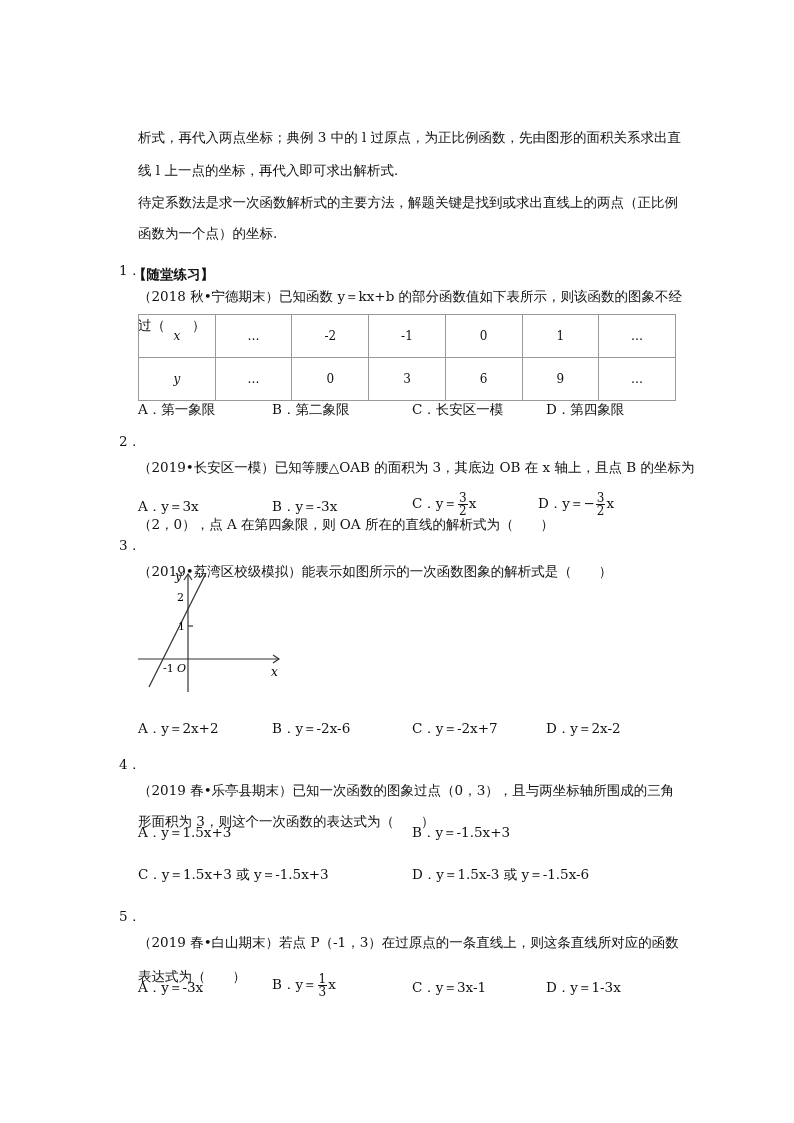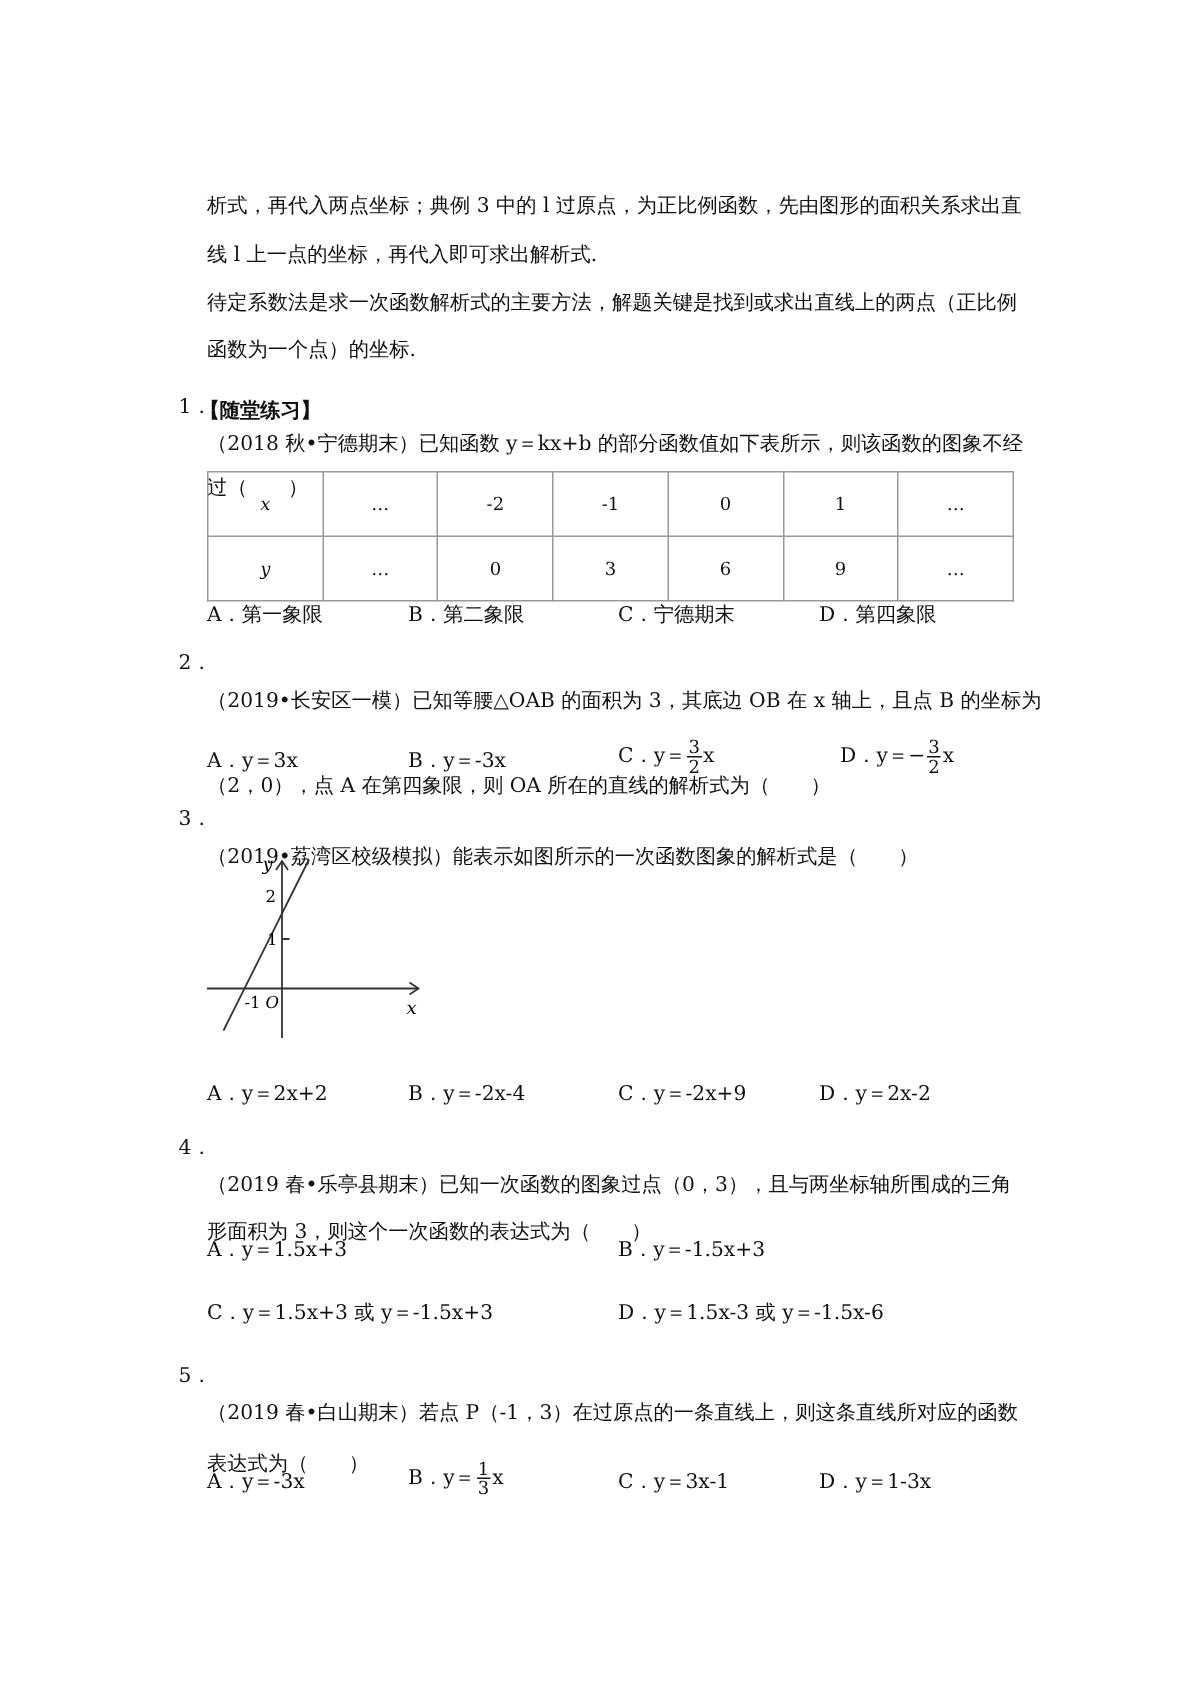--- a/index.html
+++ b/index.html
@@ -49,54 +49,54 @@
     <td>3</td>
     <td>6</td>
     <td>9</td>
     <td>…</td>
   </tr>
 </tbody>
   </table>
 <div class="opts" style="top:401px">
   <span class="opt" style="left:0">A．第一象限</span>
   <span class="opt" style="left:134px">B．第二象限</span>
-  <span class="opt" style="left:274px">C．宁德期末</span>
+  <span class="opt" style="left:274px">C．长安区一模</span>
   <span class="opt" style="left:408px">D．第四象限</span>
 </div>
 
 <div class="qnum" style="top:433px">2．</div>
 <div class="line" style="top:433px">（2019•长安区一模）已知等腰△OAB 的面积为 3，其底边 OB 在 x 轴上，且点 B 的坐标为</div>
 <div class="line" style="top:490px">（2，0），点 A 在第四象限，则 OA 所在的直线的解析式为（　　）</div>
 <div class="opts" style="top:498px">
   <span class="opt" style="left:0"><span>A．</span><span>y＝3x</span></span>
   <span class="opt" style="left:134px"><span>B．</span><span>y＝-3x</span></span>
   <span class="opt" style="left:274px; top:-6px"><span>C．</span><span>y＝</span><span class="frac"><span class="num">3</span><span class="den">2</span></span><span>x</span></span>
-  <span class="opt" style="left:422px; top:-6px"><span>D．</span><span>y＝−</span><span class="frac"><span class="num">3</span><span class="den">2</span></span><span>x</span></span>
+  <span class="opt" style="left:400px; top:-6px"><span>D．</span><span>y＝−</span><span class="frac"><span class="num">3</span><span class="den">2</span></span><span>x</span></span>
 </div>
 
 <div class="qnum" style="top:537px">3．</div>
 <div class="line" style="top:537px">（2019•荔湾区校级模拟）能表示如图所示的一次函数图象的解析式是（　　）</div>
 <svg class="graph" viewBox="0 0 150 130">
   <line x1="5" y1="95" x2="146" y2="95" stroke="#333" stroke-width="1.2"></line>
   <polyline points="140,91 146,95 140,99" fill="none" stroke="#333" stroke-width="1.2"></polyline>
   <line x1="55" y1="128" x2="55" y2="10" stroke="#333" stroke-width="1.2"></line>
   <polyline points="51,16 55,10 59,16" fill="none" stroke="#333" stroke-width="1.2"></polyline>
   <line x1="55" y1="62" x2="60" y2="62" stroke="#333" stroke-width="1.2"></line>
   <line x1="16" y1="123" x2="73" y2="9" stroke="#333" stroke-width="1.2"></line>
   <text x="42" y="16" font-size="12" font-style="italic" font-family="DejaVu Serif, serif">y</text>
   <text x="138" y="112" font-size="12" font-style="italic" font-family="DejaVu Serif, serif">x</text>
   <text x="44" y="37" font-size="11" font-family="DejaVu Serif, serif">2</text>
   <text x="45" y="66" font-size="11" font-family="DejaVu Serif, serif">1</text>
   <text x="30" y="108" font-size="11" font-family="DejaVu Serif, serif">-1</text>
   <text x="44" y="108" font-size="11" font-style="italic" font-family="DejaVu Serif, serif">O</text>
 </svg>
 <div class="opts" style="top:720px">
   <span class="opt" style="left:0">A．y＝2x+2</span>
-  <span class="opt" style="left:134px">B．y＝-2x-4</span>
-  <span class="opt" style="left:274px">C．y＝-2x+9</span>
+  <span class="opt" style="left:134px">B．y＝-2x-6</span>
+  <span class="opt" style="left:274px">C．y＝-2x+7</span>
   <span class="opt" style="left:408px">D．y＝2x-2</span>
 </div>
 
 <div class="qnum" style="top:756px">4．</div>
 <div class="line" style="top:756px">（2019 春•乐亭县期末）已知一次函数的图象过点（0，3），且与两坐标轴所围成的三角</div>
 <div class="line" style="top:787px">形面积为 3，则这个一次函数的表达式为（　　）</div>
 <div class="opts" style="top:824px">
   <span class="opt" style="left:0">A．y＝1.5x+3</span>
   <span class="opt" style="left:274px">B．y＝-1.5x+3</span>
 </div>

